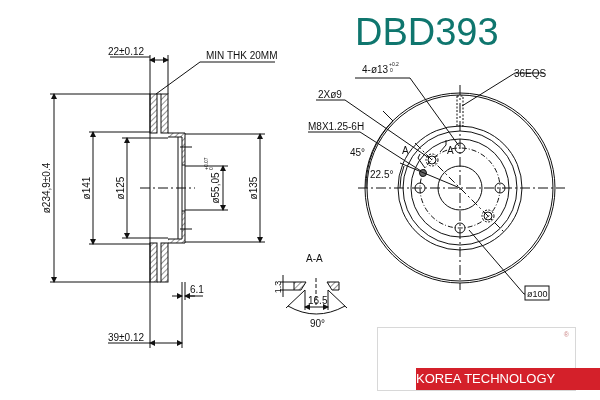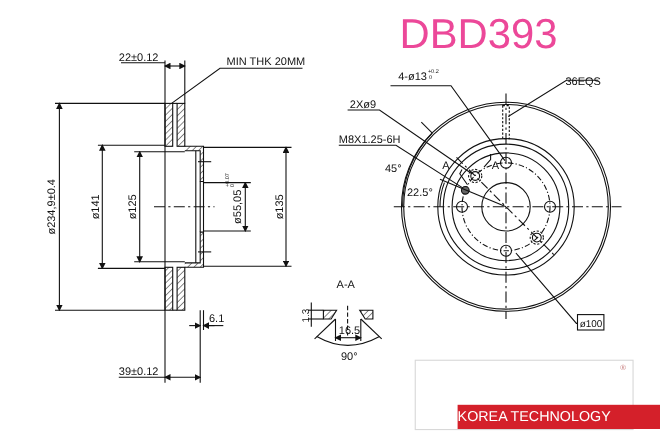--- a/index.html
+++ b/index.html
@@ -1,19 +1,19 @@
 <!DOCTYPE html>
 <html><head>
 <meta charset="utf-8">
 <style>
   html, body { margin:0; padding:0; background:#ffffff; }
   body { width:600px; height:400px; position:relative; overflow:hidden; font-family:"Liberation Sans", sans-serif; }
   svg { position:absolute; left:0; top:0; }
   .dim { font-family:"Liberation Sans", sans-serif; font-size:10px; fill:#111; }
-  .title { position:absolute; left:355px; top:12px; width:160px; text-align:center; font-family:"Liberation Sans", sans-serif; font-size:38px; color:#ec4899; letter-spacing:0px; line-height:40px; }
+  .title { position:absolute; left:355px; top:12px; width:160px; text-align:left; font-family:"Liberation Sans", sans-serif; font-size:38px; color:#0f766e; letter-spacing:0px; line-height:40px; }
   .logo { position:absolute; left:377px; top:327px; width:199px; height:64px; border:1px solid #d8d8d8; background:#fff; box-sizing:border-box; }
   .logo-brand { position:absolute; left:0; top:6px; width:199px; text-align:center; font-family:"Liberation Sans", sans-serif; font-weight:bold; font-size:25px; color:#d4202a; letter-spacing:-0.5px; line-height:30px; }
   .logo-reg { position:absolute; right:6px; top:3px; font-size:7px; color:#c88; }
   .logo-bar { position:absolute; left:0; bottom:0; width:197px; height:22px; background:#d4202a; color:#fff; font-family:"Liberation Sans", sans-serif; font-size:13px; line-height:22px;margin-left:38px; }
 </style>
 </head>
 <body>
 
 <div class="title">DBD393</div>
 

